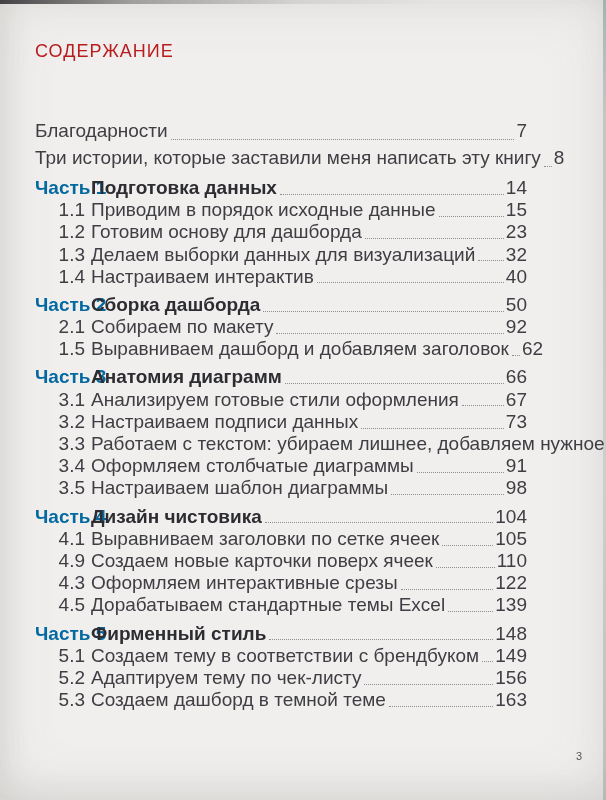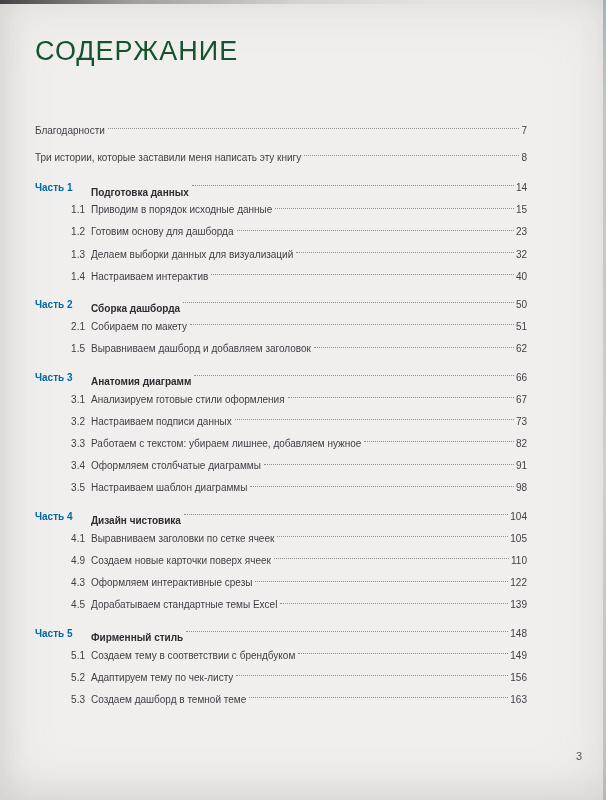--- a/index.html
+++ b/index.html
@@ -26,31 +26,31 @@
     position: absolute; top: 0; right: 0; width: 3px; height: 100%;
     background: linear-gradient(to bottom,
       rgba(105,150,143,0.55), rgba(120,120,122,0.28) 110px,
       rgba(120,120,122,0.18) 60%, rgba(110,108,106,0.3));
   }
 
   .content { position: absolute; left: 35px; top: 0; width: 492px; }
 
   .title {
     margin-top: 36px;
-    font-size: 27px; line-height: 30px;
+    font-size: 18px; line-height: 30px;
     font-weight: 400; letter-spacing: 1px;
-    color: #14532d;
+    color: #b91c1c;
   }
 
   .toc-list { margin-top: 51px; }
 
   .row {
-    display: flex; align-items: center;
+    display: flex; align-items: flex-end;
     height: 22.2px; line-height: 22.2px;
-    font-size: 10px; color: #3e3e43;
+    font-size: 19px; color: #3e3e43;
     white-space: nowrap;
   }
   .row.front-row { height: 27px; line-height: 27px; }
 
   .part-group { margin-top: 6px; }
   .part-group:first-of-type { margin-top: 3px; }
 
   .col-num {
     flex: none; width: 56px;
     text-align: right; padding-right: 6px;
@@ -131,21 +131,21 @@
           <div class="row part-row">
             <span class="col-num">Часть 2</span>
             <span class="row-title">Сборка дашборда</span>
             <span class="leader"></span>
             <span class="pagenum">50</span>
           </div>
           <div class="row section-row">
             <span class="col-num">2.1</span>
             <span class="row-title">Собираем по макету</span>
             <span class="leader"></span>
-            <span class="pagenum">51</span>
+            <span class="pagenum">92</span>
           </div>
           <div class="row section-row">
             <span class="col-num">1.5</span>
             <span class="row-title">Выравниваем дашборд и добавляем заголовок</span>
             <span class="leader"></span>
             <span class="pagenum">62</span>
           </div>
         </div>
         <div class="part-group">
           <div class="row part-row">

